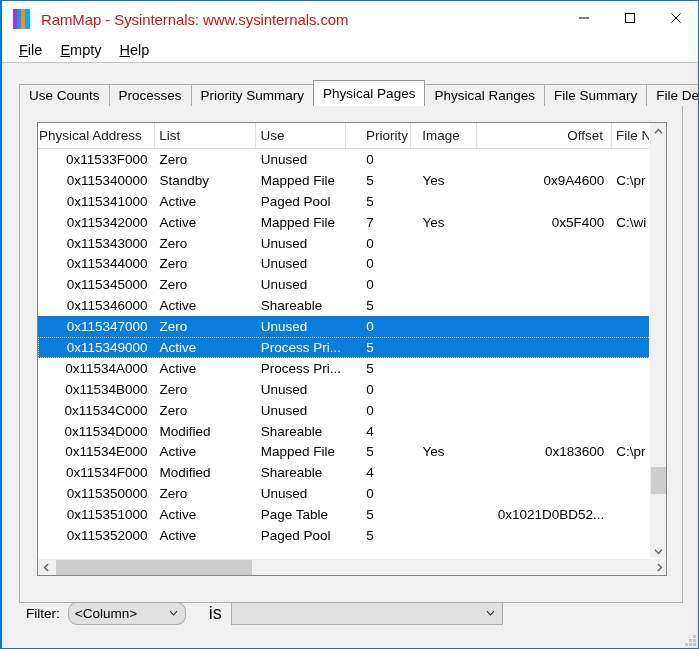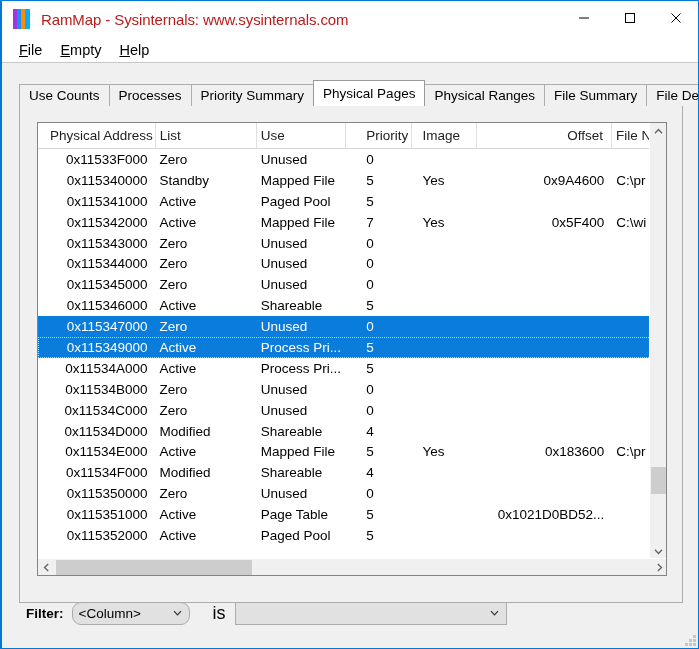--- a/index.html
+++ b/index.html
@@ -247,21 +247,20 @@
     width: 664px; height: 38px;
     display: flex;
     align-items: center;
     z-index: 2;
   }
   #filter-label {
     font-size: 13.5px;
     color: #000;
     margin-left: 7px;
     margin-right: 8px;
-    font-weight: bold;
   }
   .combo {
     height: 23px;
     background: #e1e1e1;
     border: 1px solid #acacac;
     display: flex;
     align-items: center;
     font-size: 13.5px;
     color: #000;
     position: relative;
@@ -346,21 +345,21 @@
       <div class="tab">Priority Summary</div>
       <div class="tab active">Physical Pages</div>
       <div class="tab">Physical Ranges</div>
       <div class="tab">File Summary</div>
       <div class="tab">File Details</div>
     </div>
 
     <div id="listview">
 
       <div id="lv-header">
-        <div class="lv-col c-addr" style="width:122px;justify-content:flex-start;padding-left:12px">Physical Address</div>
+        <div class="lv-col c-addr" style="width:122px;justify-content:flex-start;padding-left:1px">Physical Address</div>
         <div class="lv-col c-list" style="width:105px">List</div>
         <div class="lv-col c-use" style="width:93px">Use</div>
         <div class="lv-col c-pri" style="width:67px">Priority</div>
         <div class="lv-col c-img" style="width:68px">Image</div>
         <div class="lv-col c-off right" style="width:140px">Offset</div>
         <div class="lv-col c-file" style="width:40px;border-right:none">File N</div>
         <div id="hdr-sort">
           <svg width="11" height="8" viewBox="0 0 11 8">
             <polyline points="1.5,6 5.5,2 9.5,6" fill="none" stroke="#4a4a4a" stroke-width="1.3"></polyline>
           </svg>

